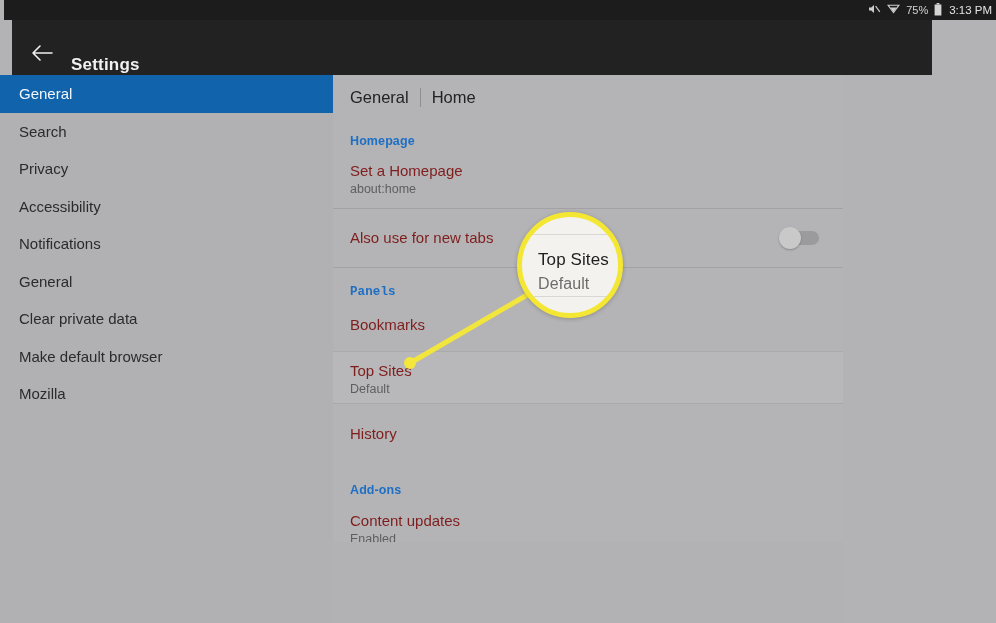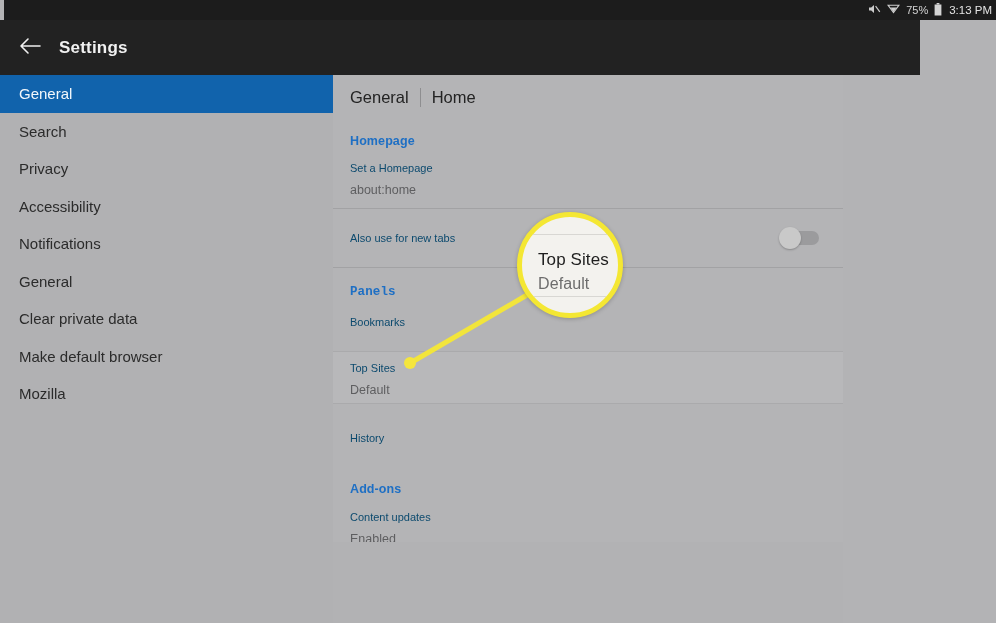--- a/index.html
+++ b/index.html
@@ -17,22 +17,22 @@
     background:#1c1c1c;display:flex;align-items:center;justify-content:flex-end;
     padding-right:8px;box-sizing:border-box;
   }
   .sb-group{display:flex;align-items:center;gap:6px;color:#d4d4d4;font-size:11px;}
   .sb-ico{display:block;}
   .sb-batt{font-size:11px;color:#d4d4d4;letter-spacing:0;}
   .sb-time{font-size:11.5px;color:#e4e4e4;margin-left:1px;}
 
   
   .appbar{
-    position:absolute;top:20px;left:0;width:920px;height:55px;
-    background:#222222;display:flex;align-items:center;
+    position:absolute;top:20px;left:12px;width:920px;height:55px;
+    background:#222222;display:flex;align-items:flex-end;
   }
   .back-btn{
     width:40px;height:40px;margin-left:10px;display:flex;align-items:center;justify-content:center;
     cursor:pointer;
   }
   .appbar-title{
     color:#f1f1f1;font-size:17px;font-weight:600;margin-left:9px;letter-spacing:.2px;
   }
 
   
@@ -62,22 +62,22 @@
   .crumb-sep{
     display:inline-block;width:1px;height:19px;background:#8e8e90;margin:0 11px;
   }
 
   .section-head{
     color:#1e6fc4;font-size:12.5px;font-weight:bold;padding-left:17px;letter-spacing:.1px;
   }
   .row{
     position:relative;padding-left:17px;box-sizing:border-box;
   }
-  .row-title{color:#0c4a6e;font-size:11px;line-height:1.15;}
-  .row-sub{color:#5e5e60;font-size:12.5px;line-height:1.15;margin-top:8px;}
+  .row-title{color:#7f1d1d;font-size:15px;line-height:1.15;}
+  .row-sub{color:#5e5e60;font-size:12.5px;line-height:1.15;margin-top:3px;}
   .hr{height:1px;background:#a2a2a4;width:100%;}
   .hr-soft{height:1px;background:#aaaaac;width:100%;}
 
   .toggle{
     position:absolute;right:24px;top:50%;transform:translateY(-50%);
     width:38px;height:14px;border-radius:7px;background:#9b9b9d;cursor:pointer;
   }
   .toggle .knob{
     position:absolute;left:-2px;top:-4px;width:22px;height:22px;border-radius:50%;
     background:#c9c9c9;box-shadow:0 1px 2px rgba(0,0,0,.25);
@@ -213,25 +213,25 @@
 
       <div class="hr-soft" style="margin-top:5px;"></div>
 
       <div class="row row-highlight" style="height:51px;padding-top:10px;">
         <div class="row-title">Top Sites</div>
         <div class="row-sub">Default</div>
       </div>
 
       <div class="hr-soft"></div>
 
-      <div class="row" style="margin-top:28px;height:30px;">
+      <div class="row" style="margin-top:21px;height:30px;">
         <div class="row-title">History</div>
       </div>
 
-      <div class="section-head" style="margin-top:20px;">Add-ons</div>
+      <div class="section-head" style="margin-top:28px;">Add-ons</div>
 
       <div class="row" style="margin-top:15px;height:42px;">
         <div class="row-title">Content updates</div>
         <div class="row-sub">Enabled</div>
       </div>
 
       <div class="hr" style="margin-top:5px;"></div>
 
       <div class="bottom-panel"></div>
     </div>

